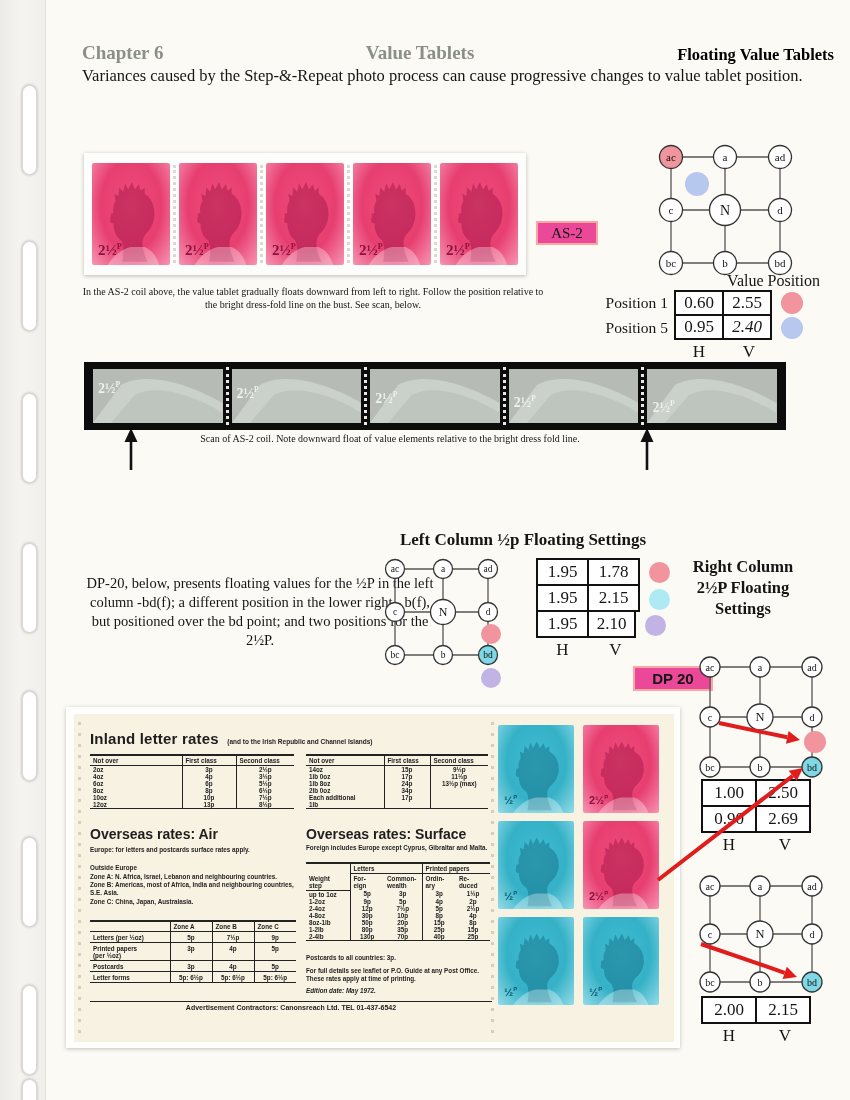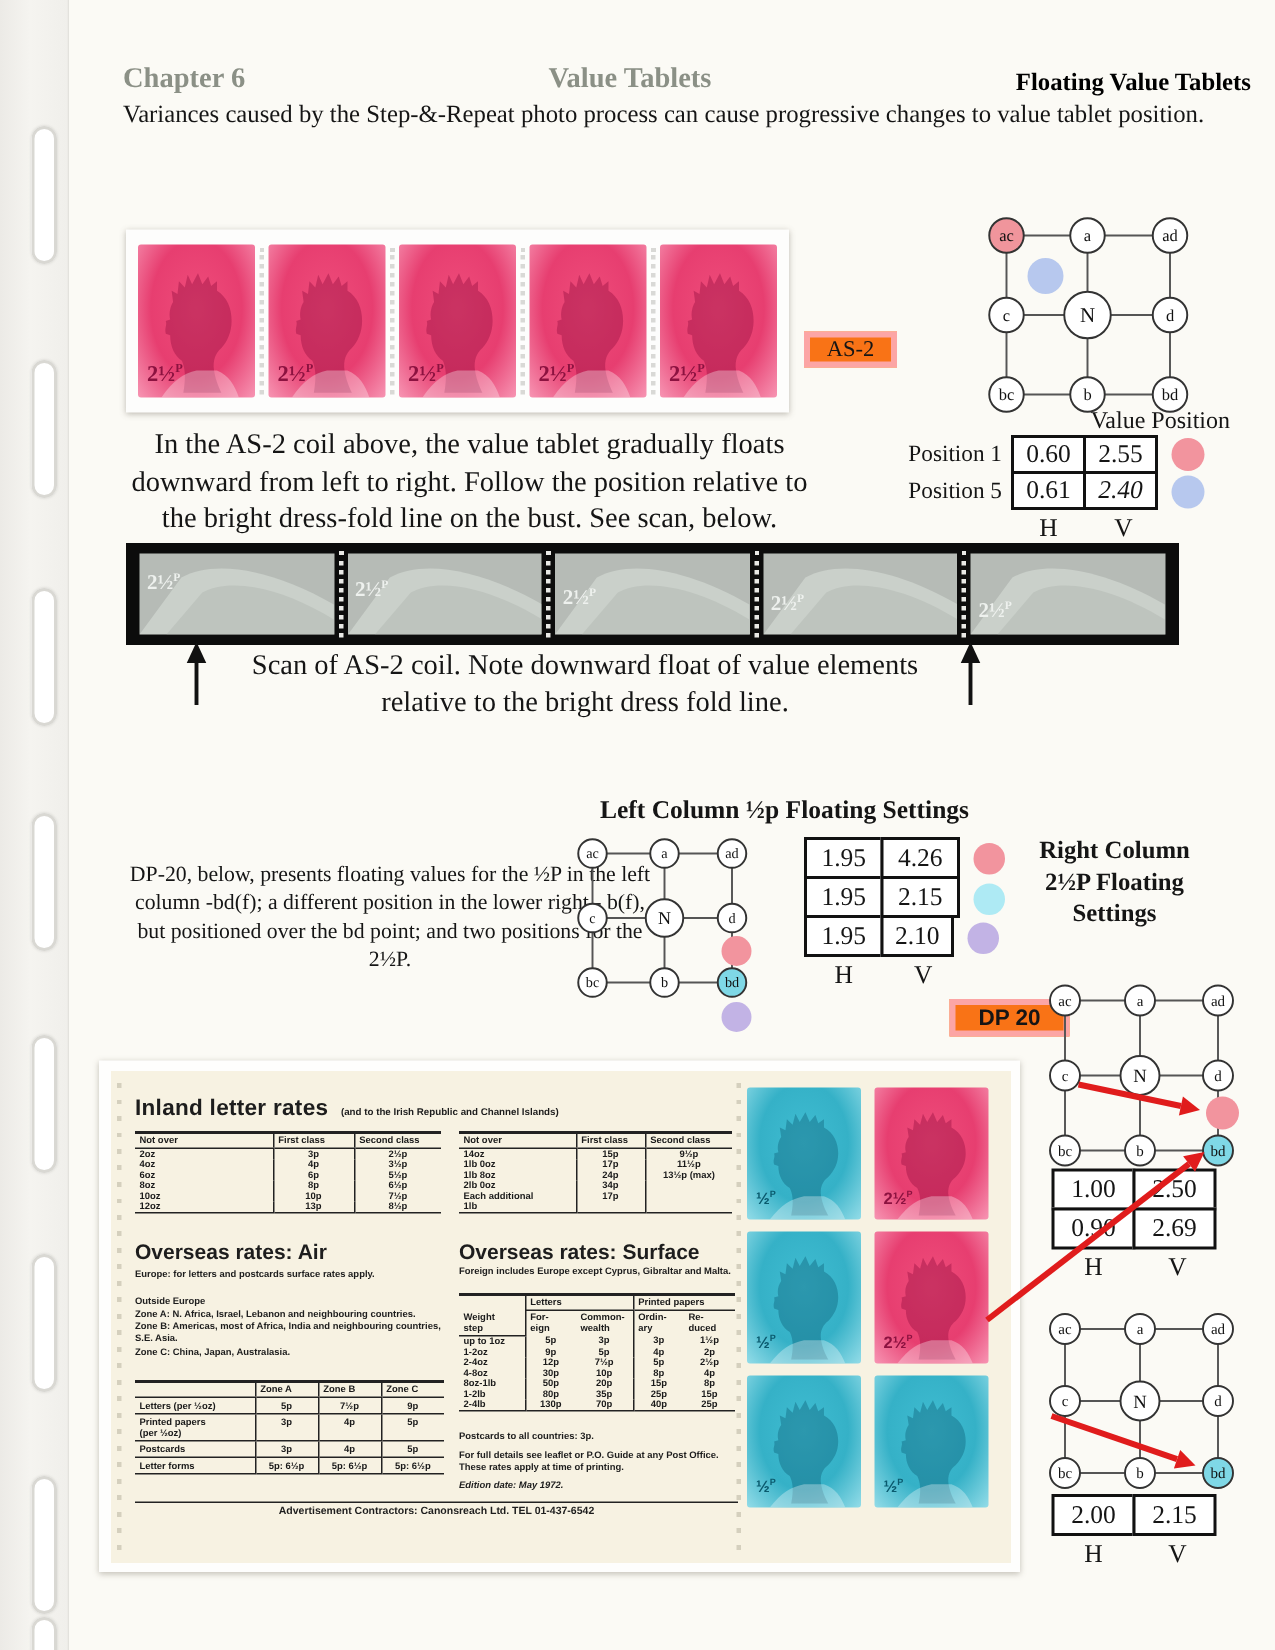--- a/index.html
+++ b/index.html
@@ -31,23 +31,23 @@
 .perf{width:0;border-left:3px dotted #d9d9d6;margin:4px 3px;align-self:stretch}
 #coil-row{position:absolute;left:84px;top:153px;width:442px;height:122px;background:#fdfdfc;
   box-shadow:0 1px 4px rgba(110,105,90,.45);display:flex;padding:8px;align-items:center}
 
 #scan{position:absolute;left:84px;top:362px;width:702px;height:68px;background:#0c0c0c;
   display:flex;align-items:center;padding:0 9px}
 .scan-cell{position:relative;flex:1;height:54px;background:#b6bbb6;overflow:hidden}
 .scan-cell svg{position:absolute;left:0;top:0;width:100%;height:100%}
 .scan-gap{width:0;border-left:3px dotted #e9e9e6;height:58px;margin:0 3px}
 .scan-value{position:absolute;left:5px;color:#eef1ee;font-size:14px;font-weight:bold;line-height:1}
-.caption{position:absolute;text-align:center;font-size:19px;line-height:1.3}
-
-.boxlabel{position:absolute;border:4px solid #fca5a5;background:#f97316;display:flex;align-items:center;justify-content:center}
+.caption{position:absolute;text-align:center;font-size:10px;line-height:1.3}
+
+.boxlabel{position:absolute;border:2px solid #fca5a5;background:#ec4899;display:flex;align-items:center;justify-content:center}
 #as2-box{left:536px;top:221px;width:62px;height:24px;font-size:15px}
 #dp20-box{left:633px;top:666px;width:80px;height:25px;font-family:"Liberation Sans",sans-serif;font-weight:bold;font-size:15px}
 
 .hv{position:absolute}
 .hv-row{display:flex;align-items:center}
 .hv-row:not(:first-child) .hv-cell{margin-top:-2px}
 .hv-cell{border:2px solid #111;background:#fff;display:flex;align-items:center;justify-content:center;
   font-size:17px}
 .hv-cell + .hv-cell{margin-left:-2px}
 .hv-label{text-align:right;padding-right:6px;font-size:15.5px}
@@ -176,21 +176,21 @@
   <div class="abs" style="left:630px;top:272px;width:190px;text-align:right;font-size:16px">Value Position</div>
   <div id="vp-table" class="hv" style="left:596px;top:290px">
       <div class="hv-row">
         <div class="hv-label" style="width: 78px;">Position 1</div>
         <div class="hv-cell" style="width: 50px; height: 26px;">0.60</div>
         <div class="hv-cell" style="width: 50px; height: 26px;">2.55</div>
         <div class="hv-dot" style="background: rgb(242, 148, 158); width: 22px; height: 22px;"></div>
       </div>
       <div class="hv-row">
         <div class="hv-label" style="width: 78px; text-align: right;">Position 5</div>
-        <div class="hv-cell" style="width: 50px; height: 26px;">0.61</div>
+        <div class="hv-cell" style="width: 50px; height: 26px;">0.95</div>
         <div class="hv-cell" style="width: 50px; height: 26px; font-style: italic;">2.40</div>
         <div class="hv-dot" style="background: rgb(183, 200, 238); width: 22px; height: 22px;"></div>
       </div>
       <div class="hv-row">
         <div style="width: 78px;"></div>
         <div class="hv-foot" style="width: 50px;">H</div>
         <div class="hv-foot" style="width: 50px;">V</div>
       </div>
     </div>
 
@@ -275,21 +275,21 @@
       <circle cx="17" cy="99" r="9.5" fill="#fff" stroke="#333" stroke-width="1.3"></circle>
       <text x="17" y="99" dy="0.35em" text-anchor="middle" font-size="9.5" fill="#111">bc</text>
       <circle cx="65" cy="99" r="9.5" fill="#fff" stroke="#333" stroke-width="1.3"></circle>
       <text x="65" y="99" dy="0.35em" text-anchor="middle" font-size="9.5" fill="#111">b</text>
       <circle cx="110" cy="99" r="9.5" fill="#7fd8e6" stroke="#333" stroke-width="1.3"></circle>
       <text x="110" y="99" dy="0.35em" text-anchor="middle" font-size="9.5" fill="#111">bd</text>
     </svg>
   <div id="mid-table" class="hv" style="left:536px;top:558px">
       <div class="hv-row">
         <div class="hv-cell" style="width: 53px; height: 28px;">1.95</div>
-        <div class="hv-cell" style="width: 53px; height: 28px;">4.26</div>
+        <div class="hv-cell" style="width: 53px; height: 28px;">1.78</div>
         <div class="hv-dot" style="background: rgb(242, 148, 158); width: 21px; height: 21px;"></div>
       </div>
       <div class="hv-row">
         <div class="hv-cell" style="width: 53px; height: 28px;">1.95</div>
         <div class="hv-cell" style="width: 53px; height: 28px;">2.15</div>
         <div class="hv-dot" style="background: rgb(174, 234, 244); width: 21px; height: 21px;"></div>
       </div>
       <div class="hv-row">
         <div class="hv-cell" style="width: 53px; height: 28px;">1.95</div>
         <div class="hv-cell" style="width: 49px; height: 28px;">2.10</div>

